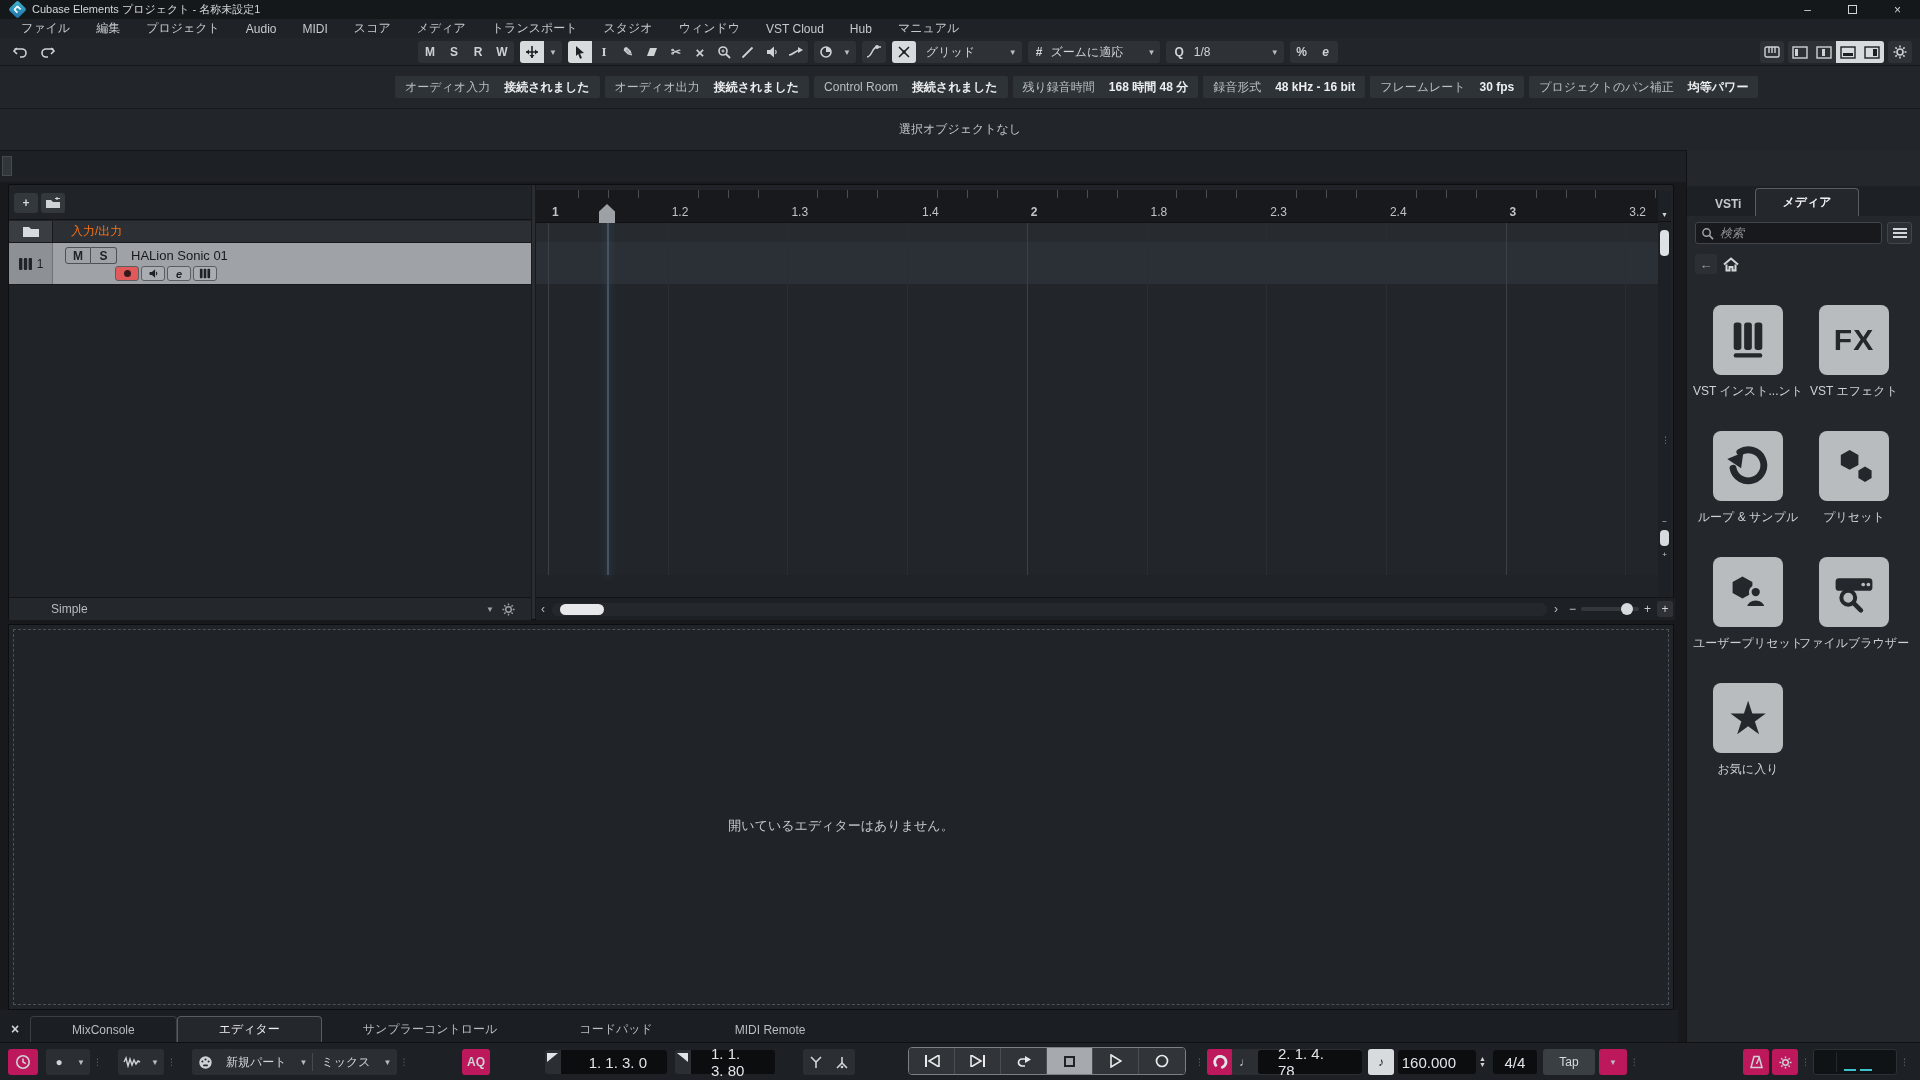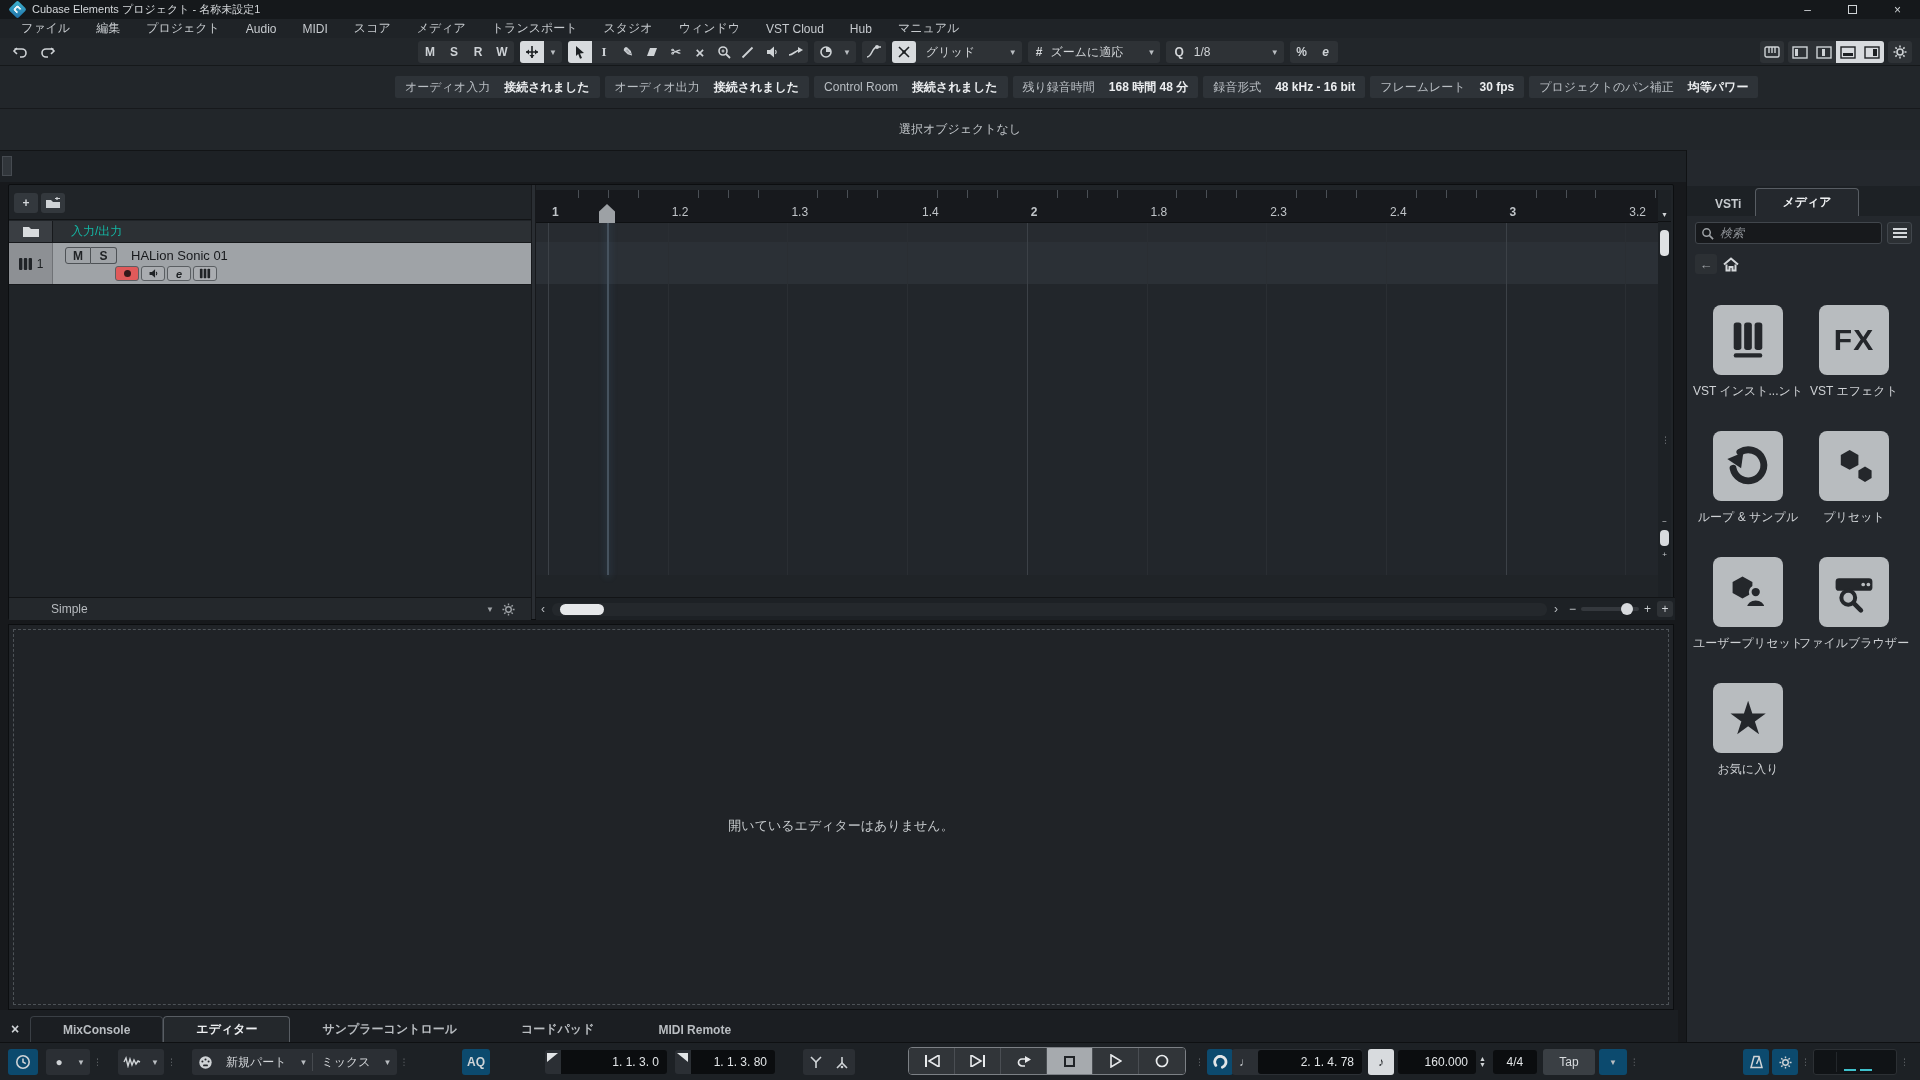--- a/index.html
+++ b/index.html
@@ -56,21 +56,21 @@
 
   
   .project { position:absolute; top:184px; left:8px; width:1666px; height:436px; background:#202428; border:1px solid #0c0e10; border-radius:2px; }
 
   
   .tracklist { position:absolute; left:0; top:0; width:522px; height:100%; }
   .tl-toolbar { position:absolute; left:0; top:5px; height:30px; width:100%; display:flex; gap:3px; padding:3px 5px; border-bottom:1px solid #121416; }
   .tl-btn { width:24px; height:20px; background:#33383d; border-radius:3px; color:#d4d7da; display:flex; align-items:center; justify-content:center; font-weight:bold; }
   .io-row { position:absolute; left:0; top:36px; width:100%; height:22px; background:#2c3034; display:flex; border-bottom:1px solid #17191c; }
   .io-cell { width:44px; background:#3a3e43; display:flex; align-items:center; justify-content:center; border-right:1px solid #17191c; }
-  .io-label { display:flex; align-items:center; padding-left:18px; color:#14b8a6; }
+  .io-label { display:flex; align-items:center; padding-left:18px; color:#f97316; }
   .trk-row { position:absolute; left:0; top:58px; width:100%; height:42px; background:#9fa3a7; display:flex; border-bottom:1px solid #17191c; }
   .trk-cell { width:44px; background:#8d9094; display:flex; align-items:center; justify-content:center; gap:4px; color:#1c1f22; border-right:1px solid #6f7276; }
   .trk-main { flex:1; position:relative; }
   .ms-group { position:absolute; left:12px; top:4px; display:flex; }
   .ms-btn { width:26px; height:17px; border:1px solid #4e5256; color:#202326; font-weight:bold; display:flex; align-items:center; justify-content:center; background:transparent; }
   .ms-btn:first-child { border-radius:3px 0 0 3px; }
   .ms-btn:last-child { border-radius:0 3px 3px 0; border-left:none; }
   .trk-name { position:absolute; left:78px; top:5px; color:#17191c; font-size:13px; }
   .trk-ctrls { position:absolute; left:62px; top:23px; display:flex; gap:2px; }
   .tc-btn { width:24px; height:15px; border:1px solid #5a5e62; border-radius:3px; background:#aaadb1; color:#202326; display:flex; align-items:center; justify-content:center; font-weight:bold; font-size:11px; }
@@ -111,21 +111,21 @@
   .h-zoom .zx-track { position:relative; width:58px; height:4px; background:#34383d; border-radius:2px; }
   .h-zoom .zx-knob { position:absolute; left:40px; top:-4px; width:12px; height:12px; background:#d8dbde; border-radius:50%; }
   .corner-btn { width:16px; height:16px; background:#2e3236; border-radius:3px; color:#cfd3d6; display:flex; align-items:center; justify-content:center; margin-right:2px; }
 
   
   .lowerzone { position:absolute; top:624px; left:8px; width:1666px; height:386px; background:#202327; border:1px solid #0c0e10; }
   .lowerzone .dashed { position:absolute; inset:4px; border:1px dashed #4d5257; }
   .lz-message { position:absolute; left:0; right:0; top:50%; text-align:center; color:#c6cacd; font-size:13px; }
   .lowertabs { position:absolute; top:1010px; left:0; width:1678px; height:32px; background:#1b1e22; display:flex; align-items:flex-end; }
   .lt-close { width:30px; height:26px; display:flex; align-items:center; justify-content:center; color:#cfd3d6; font-size:14px; font-weight:bold; }
-  .lt-tab { padding:0 32px; height:26px; display:flex; align-items:center; color:#b9bdc1; font-weight:bold; border-top:1px solid transparent; }
+  .lt-tab { padding:0 41px; height:26px; display:flex; align-items:center; color:#b9bdc1; font-weight:normal; border-top:1px solid transparent; }
   .lt-tab.active { background:#24282c; border:1px solid #585d63; border-bottom:none; border-radius:4px 4px 0 0; color:#eef0f2; }
   .lt-tab.first { border:1px solid #3a3f45; border-bottom:none; border-radius:4px 4px 0 0; }
 
   
   .rightzone { position:absolute; top:150px; left:1686px; width:234px; height:892px; background:#24282d; border-left:1px solid #101214; }
   .rz-tabs { position:absolute; top:36px; left:0; width:100%; height:30px; display:flex; align-items:flex-end; padding-left:14px; background:#1d2125; }
   .rz-tab { padding:0 14px; height:24px; display:flex; align-items:center; color:#c6cace; font-weight:bold; }
   .rz-tab.active { background:#24282d; border:1px solid #585d63; border-bottom:none; border-radius:4px 4px 0 0; height:28px; padding:0 26px; color:#f0f2f4; }
   .rz-search { position:absolute; top:72px; left:8px; right:8px; height:24px; display:flex; gap:5px; }
   .rz-input { flex:1; height:22px; background:#17191c; border:1px solid #41464c; border-radius:3px; color:#d4d7da; padding:0 6px 0 24px; font-family:"Liberation Sans", sans-serif; font-size:12px; }
@@ -138,26 +138,26 @@
   .rz-tiles { position:absolute; top:155px; left:26px; display:grid; grid-template-columns:70px 70px; column-gap:36px; row-gap:31px; }
   .tile { width:70px; display:flex; flex-direction:column; align-items:center; }
   .tile .pad { width:70px; height:70px; background:#b8bcbf; border-radius:8px; display:flex; align-items:center; justify-content:center; }
   .tile .t-label { margin-top:8px; color:#ced1d4; font-size:12px; white-space:nowrap; }
   .fx-text { font-size:30px; font-weight:bold; color:#24272b; letter-spacing:1px; }
   .star-glyph { font-size:46px; color:#24272b; line-height:1; }
 
   
   .transport { position:absolute; bottom:0; left:0; right:0; height:38px; background:#1d2125; border-top:1px solid #0e1012; }
   .t-abs { position:absolute; top:6px; display:flex; align-items:center; height:26px; }
-  .t-btn { min-width:26px; height:26px; background:#0c4a6e; border-radius:3px; display:flex; align-items:center; justify-content:center; color:#cfd3d6; padding:0 5px; }
+  .t-btn { min-width:26px; height:26px; background:#be185d; border-radius:3px; display:flex; align-items:center; justify-content:center; color:#cfd3d6; padding:0 5px; }
   .t-btn.sq { width:30px; }
   .t-group { display:flex; height:26px; background:#2b2f34; border-radius:3px; align-items:center; overflow:hidden; }
   .t-group .t-btn { background:transparent; border-radius:0; }
   .t-grip { color:#6f7377; font-size:9px; margin:0 3px; letter-spacing:0; }
-  .t-display { background:#0b0d0f; border-radius:3px; height:24px; display:flex; align-items:center; justify-content:flex-end; color:#e2e5e7; font-size:12px; padding:0 8px; }
+  .t-display { background:#0b0d0f; border-radius:3px; height:24px; display:flex; align-items:center; justify-content:flex-end; color:#e2e5e7; font-size:15px; padding:0 20px; }
   .t-label { color:#d2d5d8; }
   .cluster { display:flex; border:1px solid #7c8085; border-radius:4px; overflow:hidden; height:28px; }
   .cl-btn { width:46px; height:100%; background:#313539; display:flex; align-items:center; justify-content:center; color:#e8eaec; font-size:13px; border-right:1px solid #4a4e53; }
   .cl-btn.stop { background:#a6aaae; color:#1d2023; }
   .cl-btn:last-child { border-right:none; }
   .stop-box { width:11px; height:11px; border:2px solid #202327; }
   .spin { display:flex; flex-direction:column; font-size:7px; line-height:6px; color:#cfd3d6; padding:0 3px; }
   .meterbox { width:84px; height:26px; background:#101316; border:1px solid #2c3034; border-radius:3px; position:relative; }
   .meterbox .sep { position:absolute; left:22px; top:2px; bottom:2px; width:1px; background:#23272b; }
   .meterbox .dash { position:absolute; bottom:3px; width:12px; height:2px; background:#3fc1cc; }

